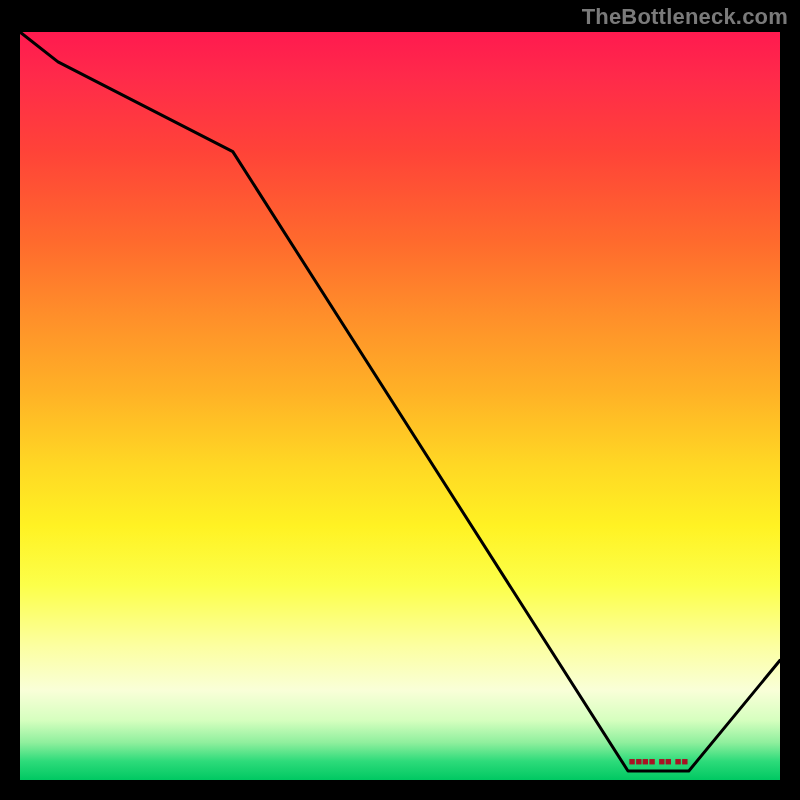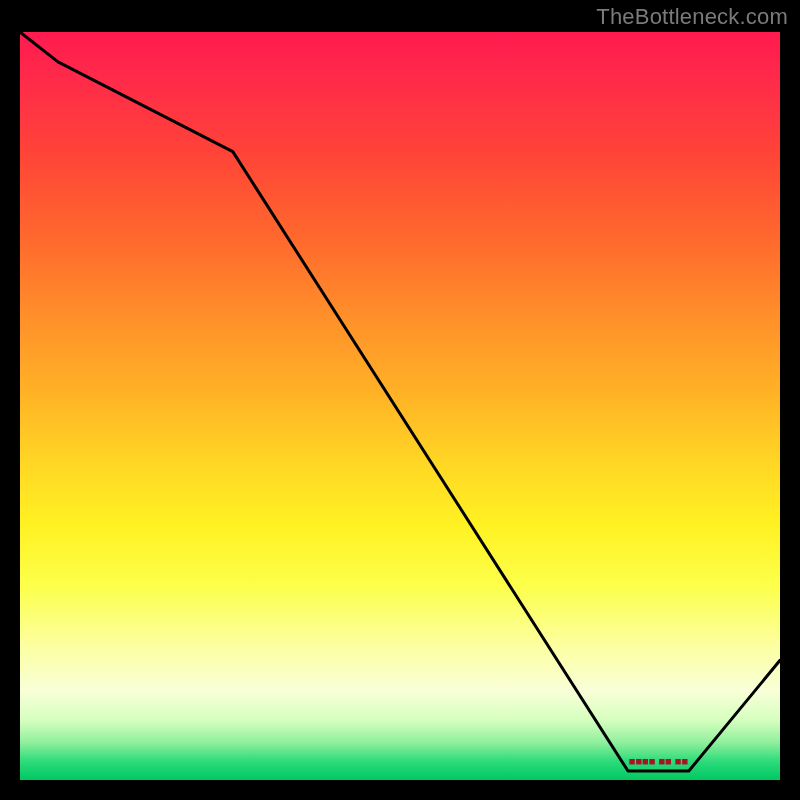--- a/index.html
+++ b/index.html
@@ -15,21 +15,21 @@
     position: relative;
     width: 800px;
     height: 800px;
     background: #000;
   }
   .watermark {
     position: absolute;
     top: 4px;
     right: 12px;
     font-size: 22px;
-    font-weight: 400;
+    font-weight: 700;
     color: #7a7a7a;
     letter-spacing: 0.2px;
     user-select: none;
   }
   
   .plot {
     position: absolute;
     left: 20px;
     top: 32px;
     width: 760px;

